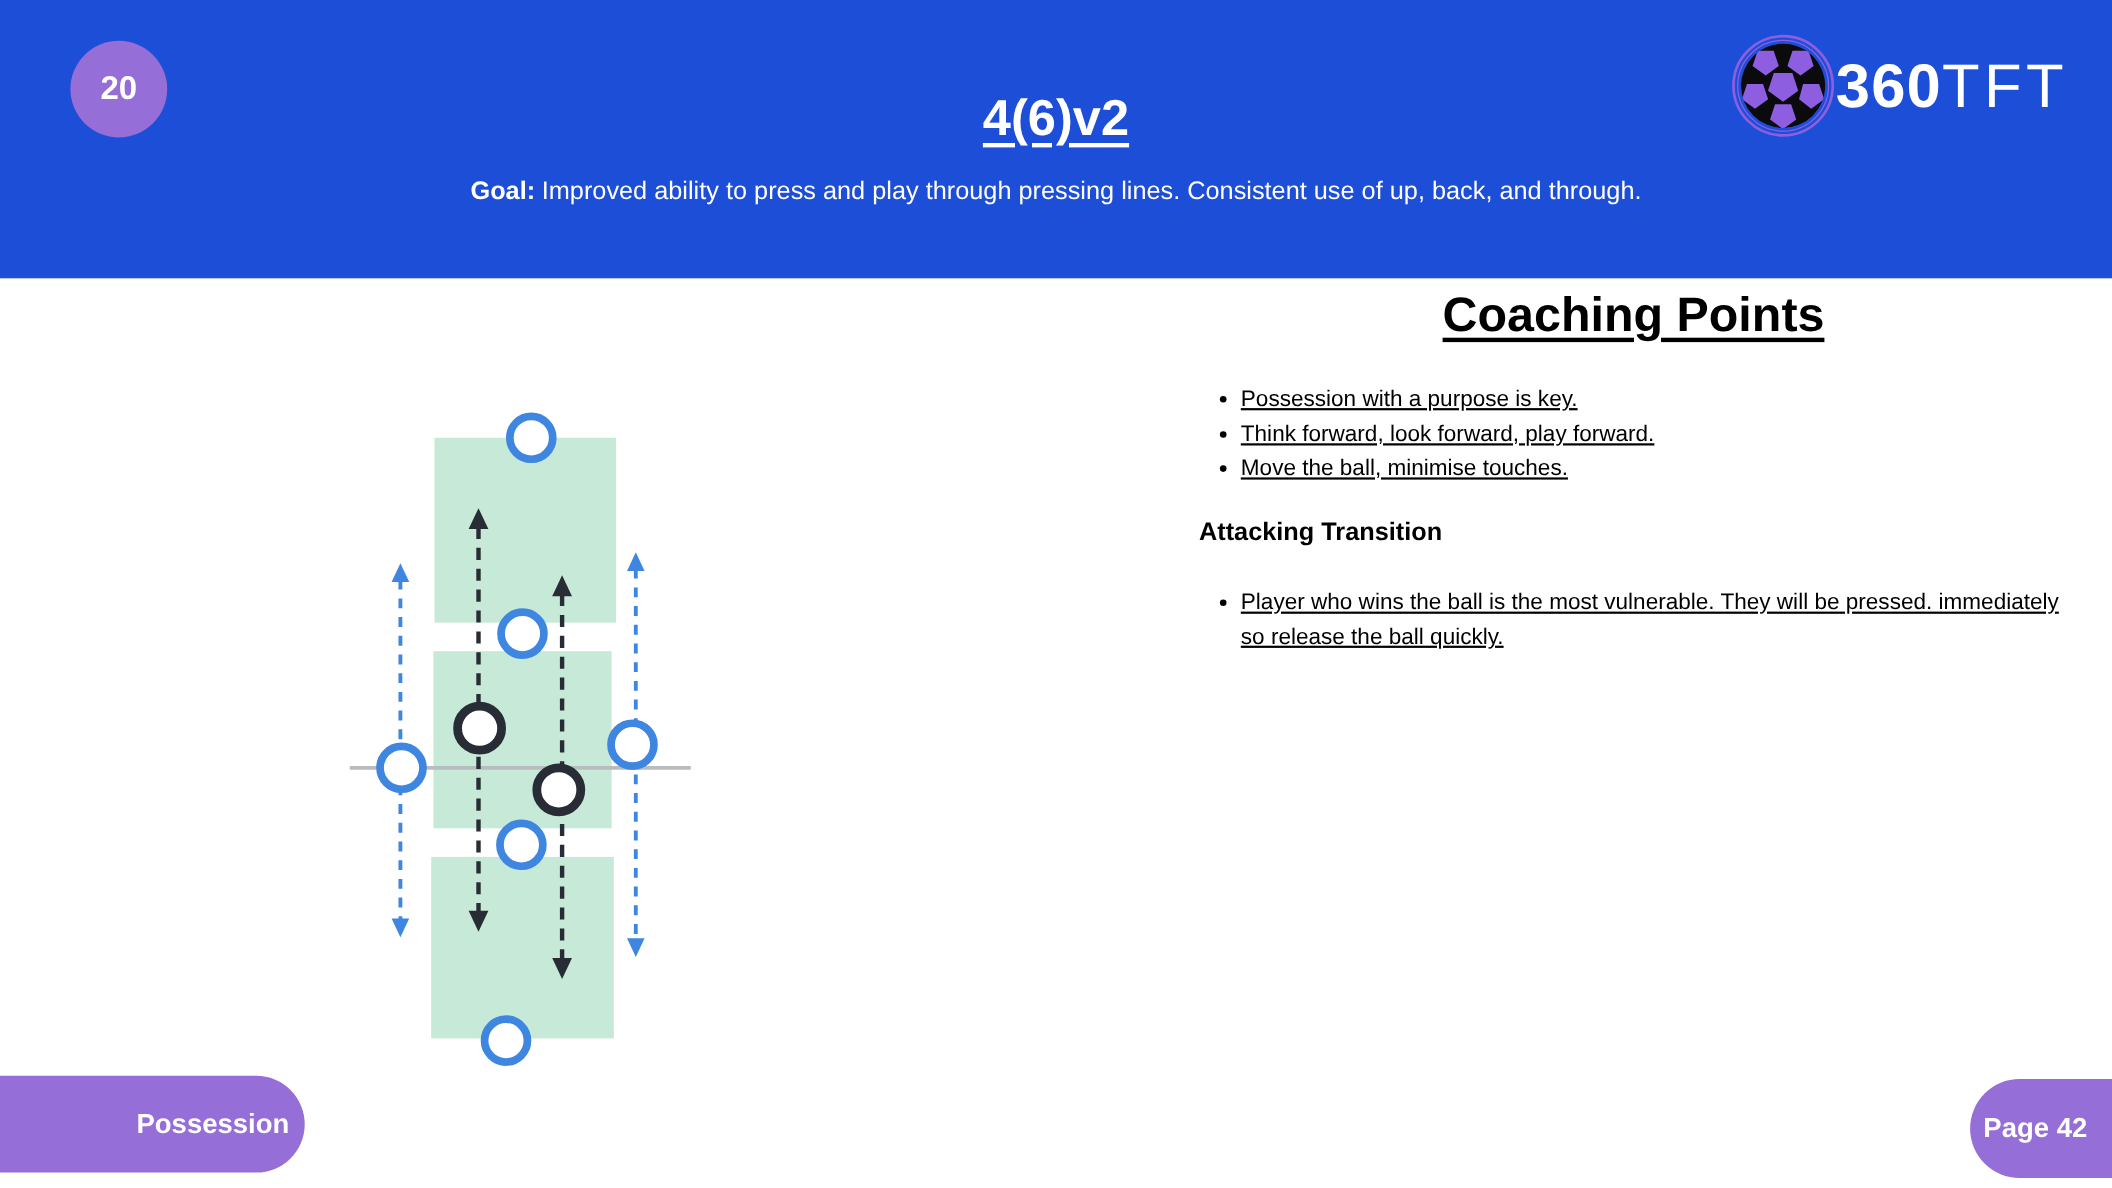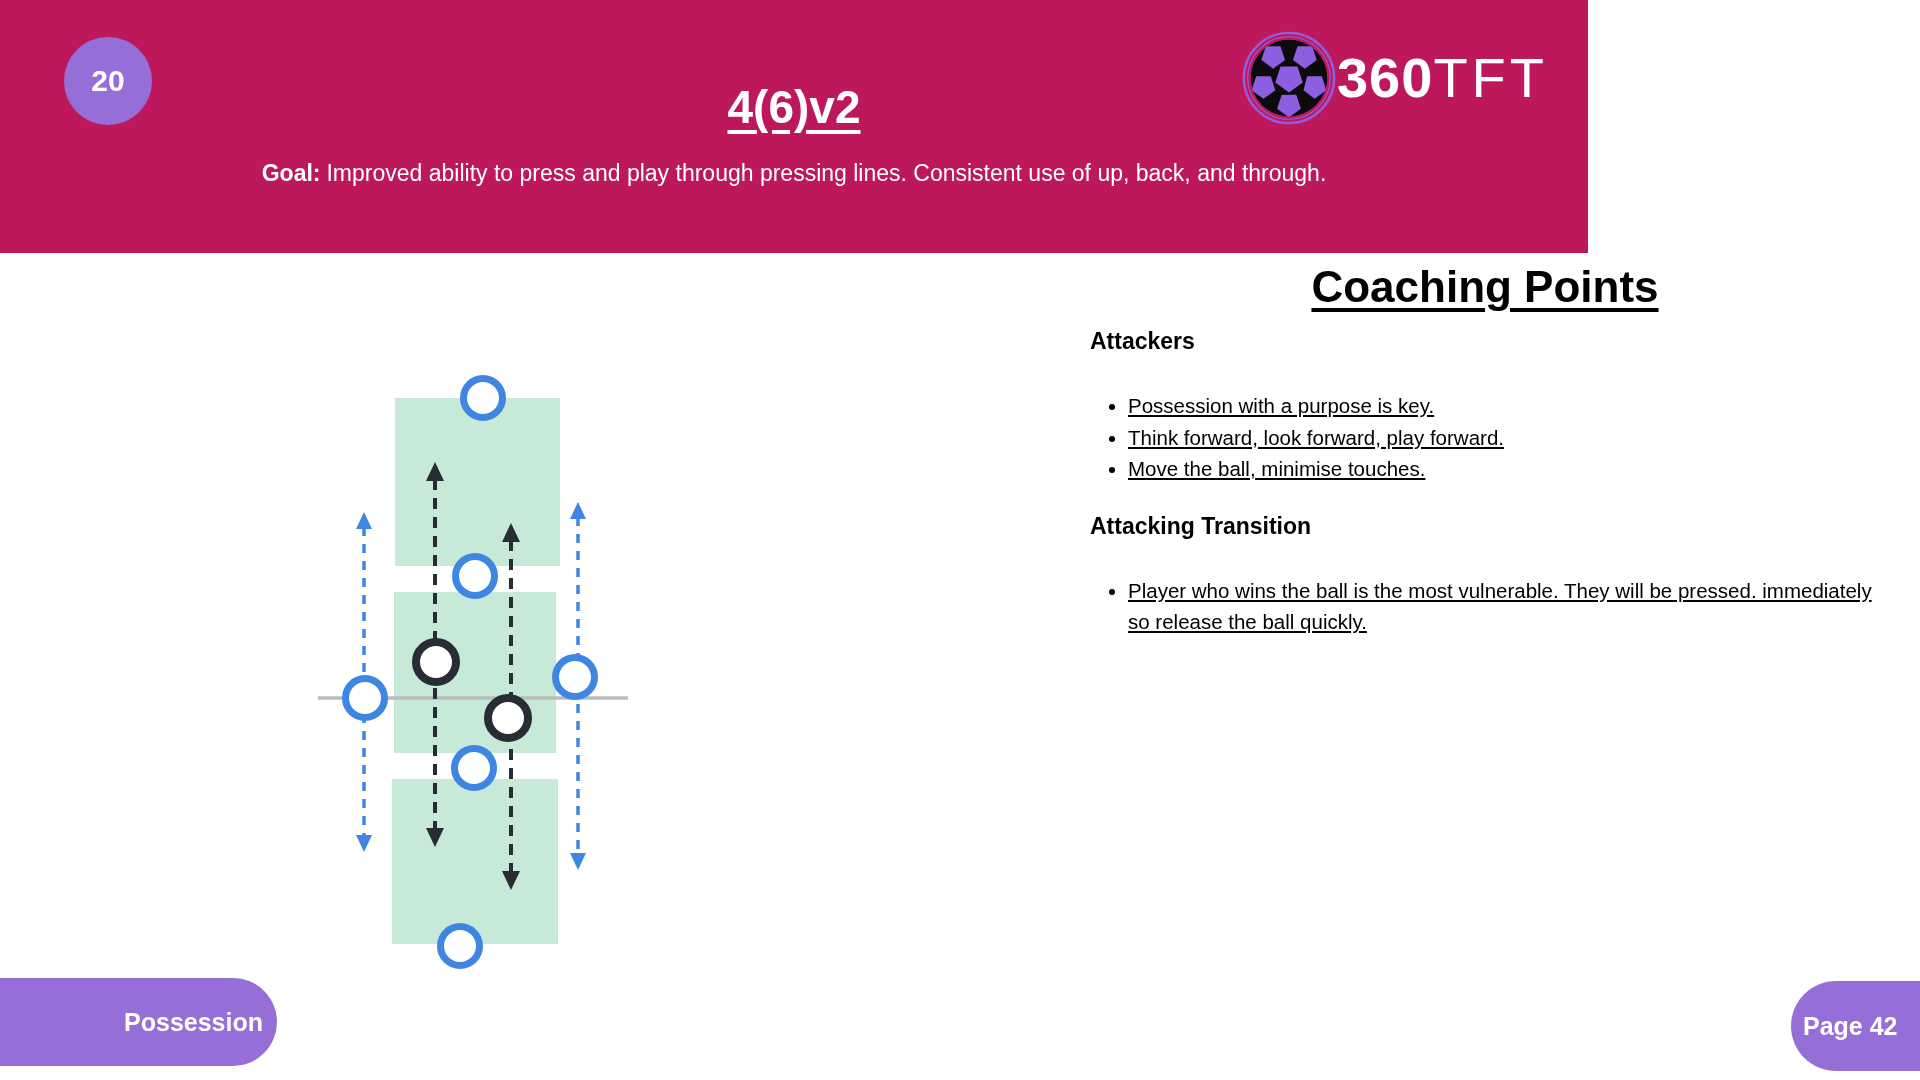--- a/index.html
+++ b/index.html
@@ -1,21 +1,21 @@
 <!DOCTYPE html>
 <html style="--c-purple: #966ED7; --c-logo-purple: #8D5FE0; --c-zone-green: #C7E9D7; --c-attacker-blue: #3E86E0; --c-defender-dark: #282C34; --c-halfway-grey: #B9BCBE; --c-header-black: #000000;"><head>
 <meta charset="utf-8">
 <style>
   html,body{margin:0;padding:0;}
   body{
     width:1920px;height:1080px;position:relative;overflow:hidden;
     background:#ffffff;font-family:"Liberation Sans",sans-serif;
   }
   
-  .header{position:absolute;left:0;top:0;width:1588px;height:253px;background:#be185d;}
+  .header{position:absolute;left:0;top:0;width:1920px;height:253px;background:#1d4ed8;}
   .badge{
     position:absolute;left:64px;top:37px;width:88px;height:88px;border-radius:50%;
     background:var(--c-purple,#966ED7);color:#fff;font-weight:bold;font-size:30px;
     display:flex;align-items:center;justify-content:center;
   }
   .title{
     position:absolute;left:0;top:80px;width:100%;text-align:center;color:#fff;
     font-size:46px;font-weight:bold;text-decoration:underline;text-underline-offset:7px;
     text-decoration-thickness:4px;
   }
@@ -124,21 +124,20 @@
   <g stroke="#282C34" stroke-width="8" fill="#ffffff">
     <circle cx="436" cy="662" r="20"></circle>
     <circle cx="508" cy="718" r="20"></circle>
   </g>
 </svg>
 
 <div class="coaching">
   <h2 class="cp-heading">Coaching Points</h2>
 
   <div class="section first">
-    <h3 class="section-title">Attackers</h3>
     <ul>
       <li>Possession with a purpose is key.</li>
       <li>Think forward, look forward, play forward.</li>
       <li>Move the ball, minimise touches.</li>
     </ul>
   </div>
 
 
   <div class="section">
     <h3 class="section-title">Attacking Transition</h3>

